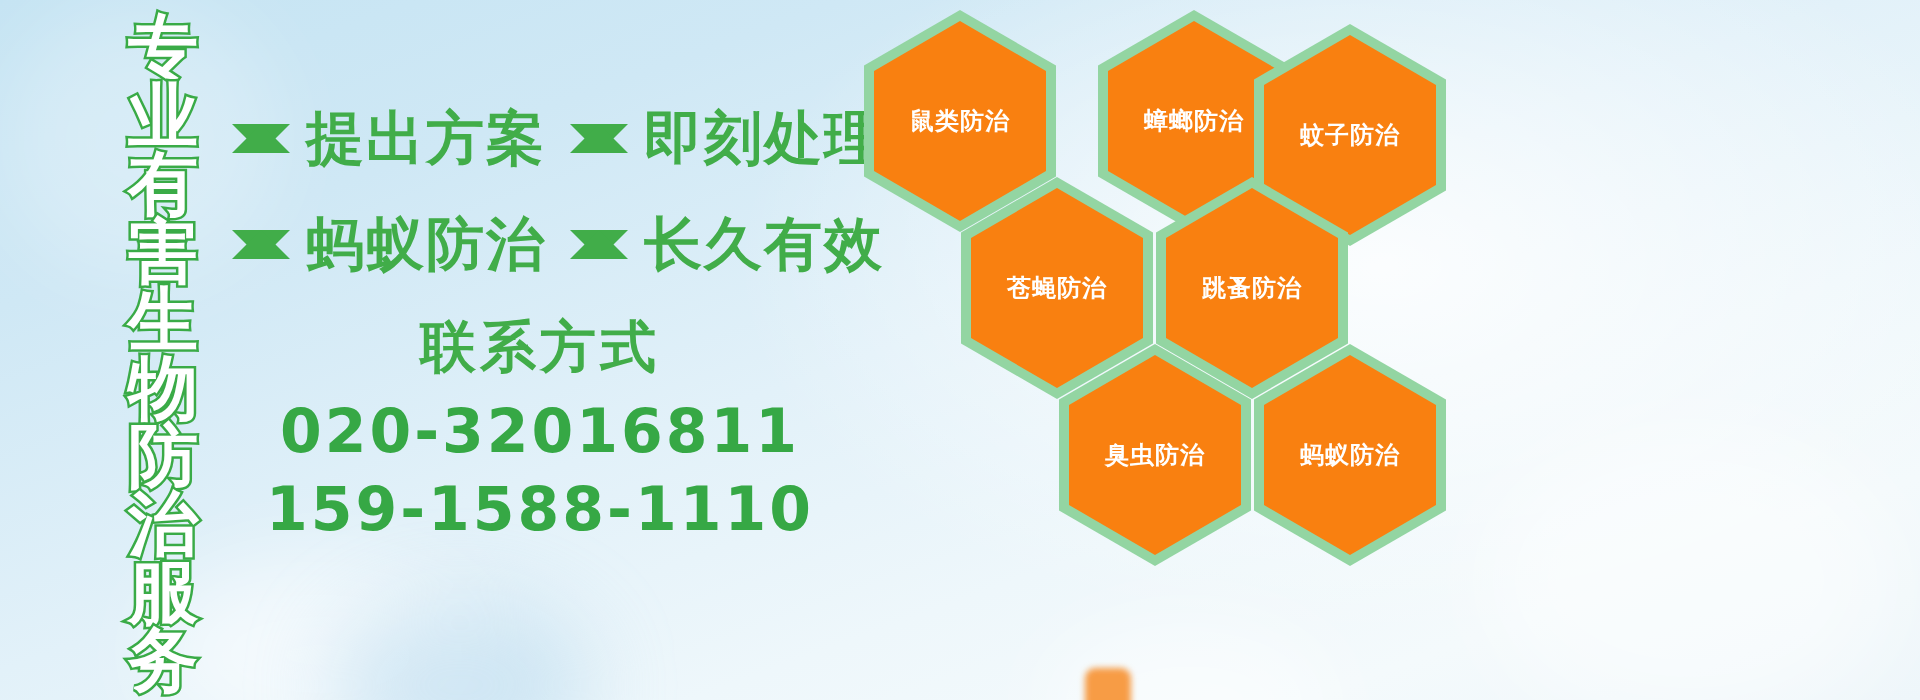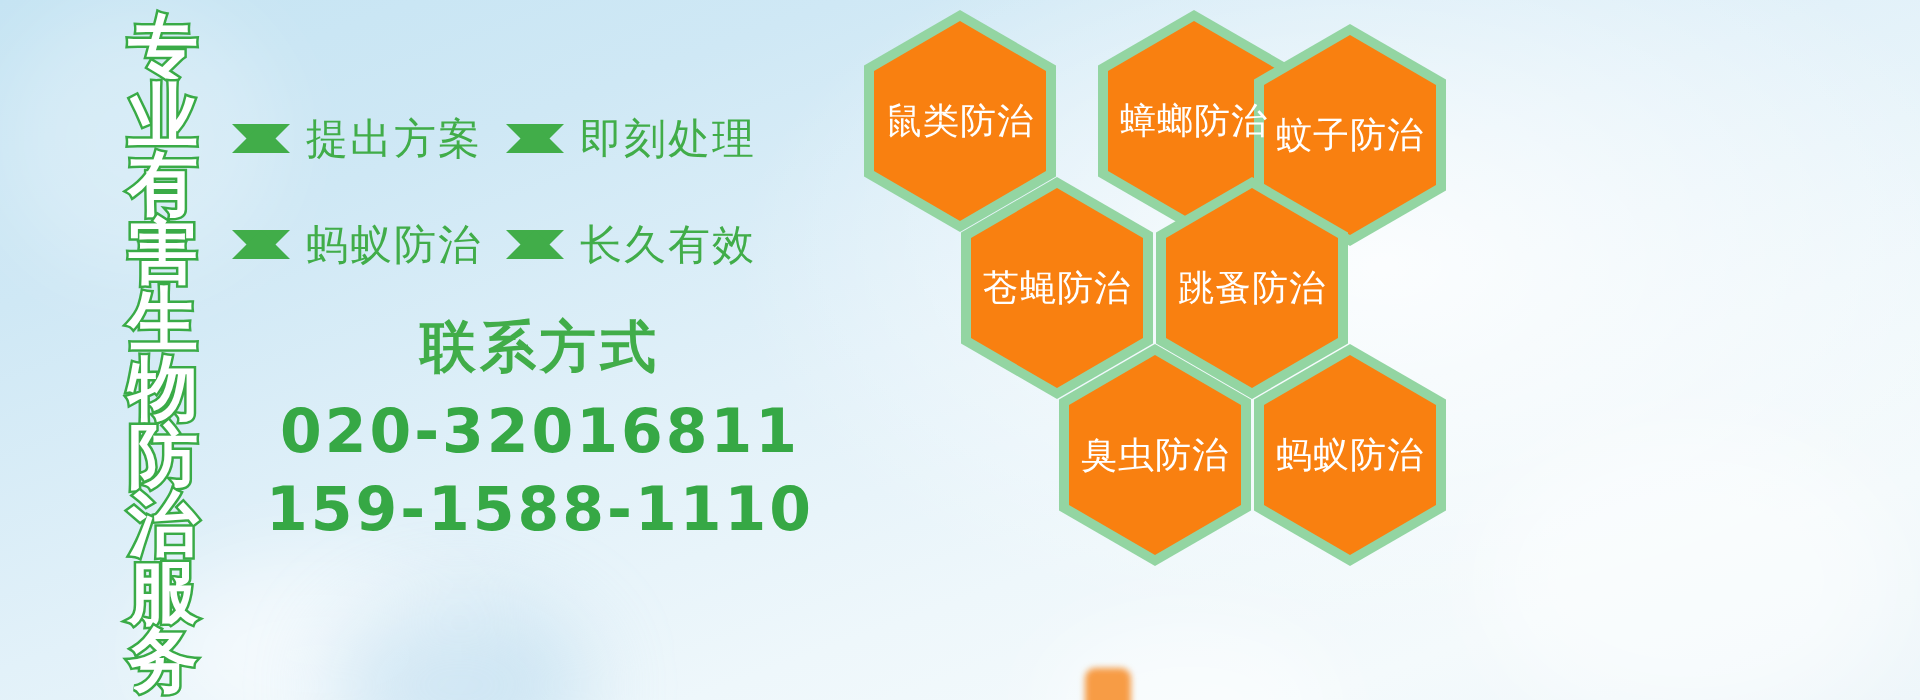--- a/index.html
+++ b/index.html
@@ -97,22 +97,22 @@
   }
   .diamond::after {
     content: "";
     position: absolute;
     left: -29px; top: -58px;
     width: 0; height: 0;
     border: 29px solid transparent;
     border-bottom-color: #41ad49;
   }
   .feature-label {
-    font-size: 42px;
-    font-weight: normal;
+    font-size: 58px;
+    font-weight: bold;
     color: #41ad49;
     letter-spacing: 2px;
     white-space: nowrap;
     font-family: "DejaVu Sans", "Liberation Sans", sans-serif;
   }
 
   
   #contact {
     position: absolute;
     left: 250px;
@@ -162,22 +162,22 @@
   .hex .hex-inner {
     position: absolute;
     inset: 11px 10px;
     background: #f98010;
     clip-path: polygon(50% 0%, 100% 25%, 100% 75%, 50% 100%, 0% 75%, 0% 25%);
   }
   .hex-label {
     position: relative;
     z-index: 3;
     color: #ffffff;
-    font-size: 36px;
-    font-weight: normal;
+    font-size: 24px;
+    font-weight: bold;
     letter-spacing: 1px;
     white-space: nowrap;
     font-family: "DejaVu Sans", "Liberation Sans", sans-serif;
   }
   
   .hex-r0c0 { left: 4px;   top: 10px; }
   .hex-r0c1 { left: 199px; top: 10px; margin-left: 39px; }
   .hex-r0c2 { left: 394px; top: 24px; }
   
   .hex-r1c0 { left: 101px; top: 177px; }

